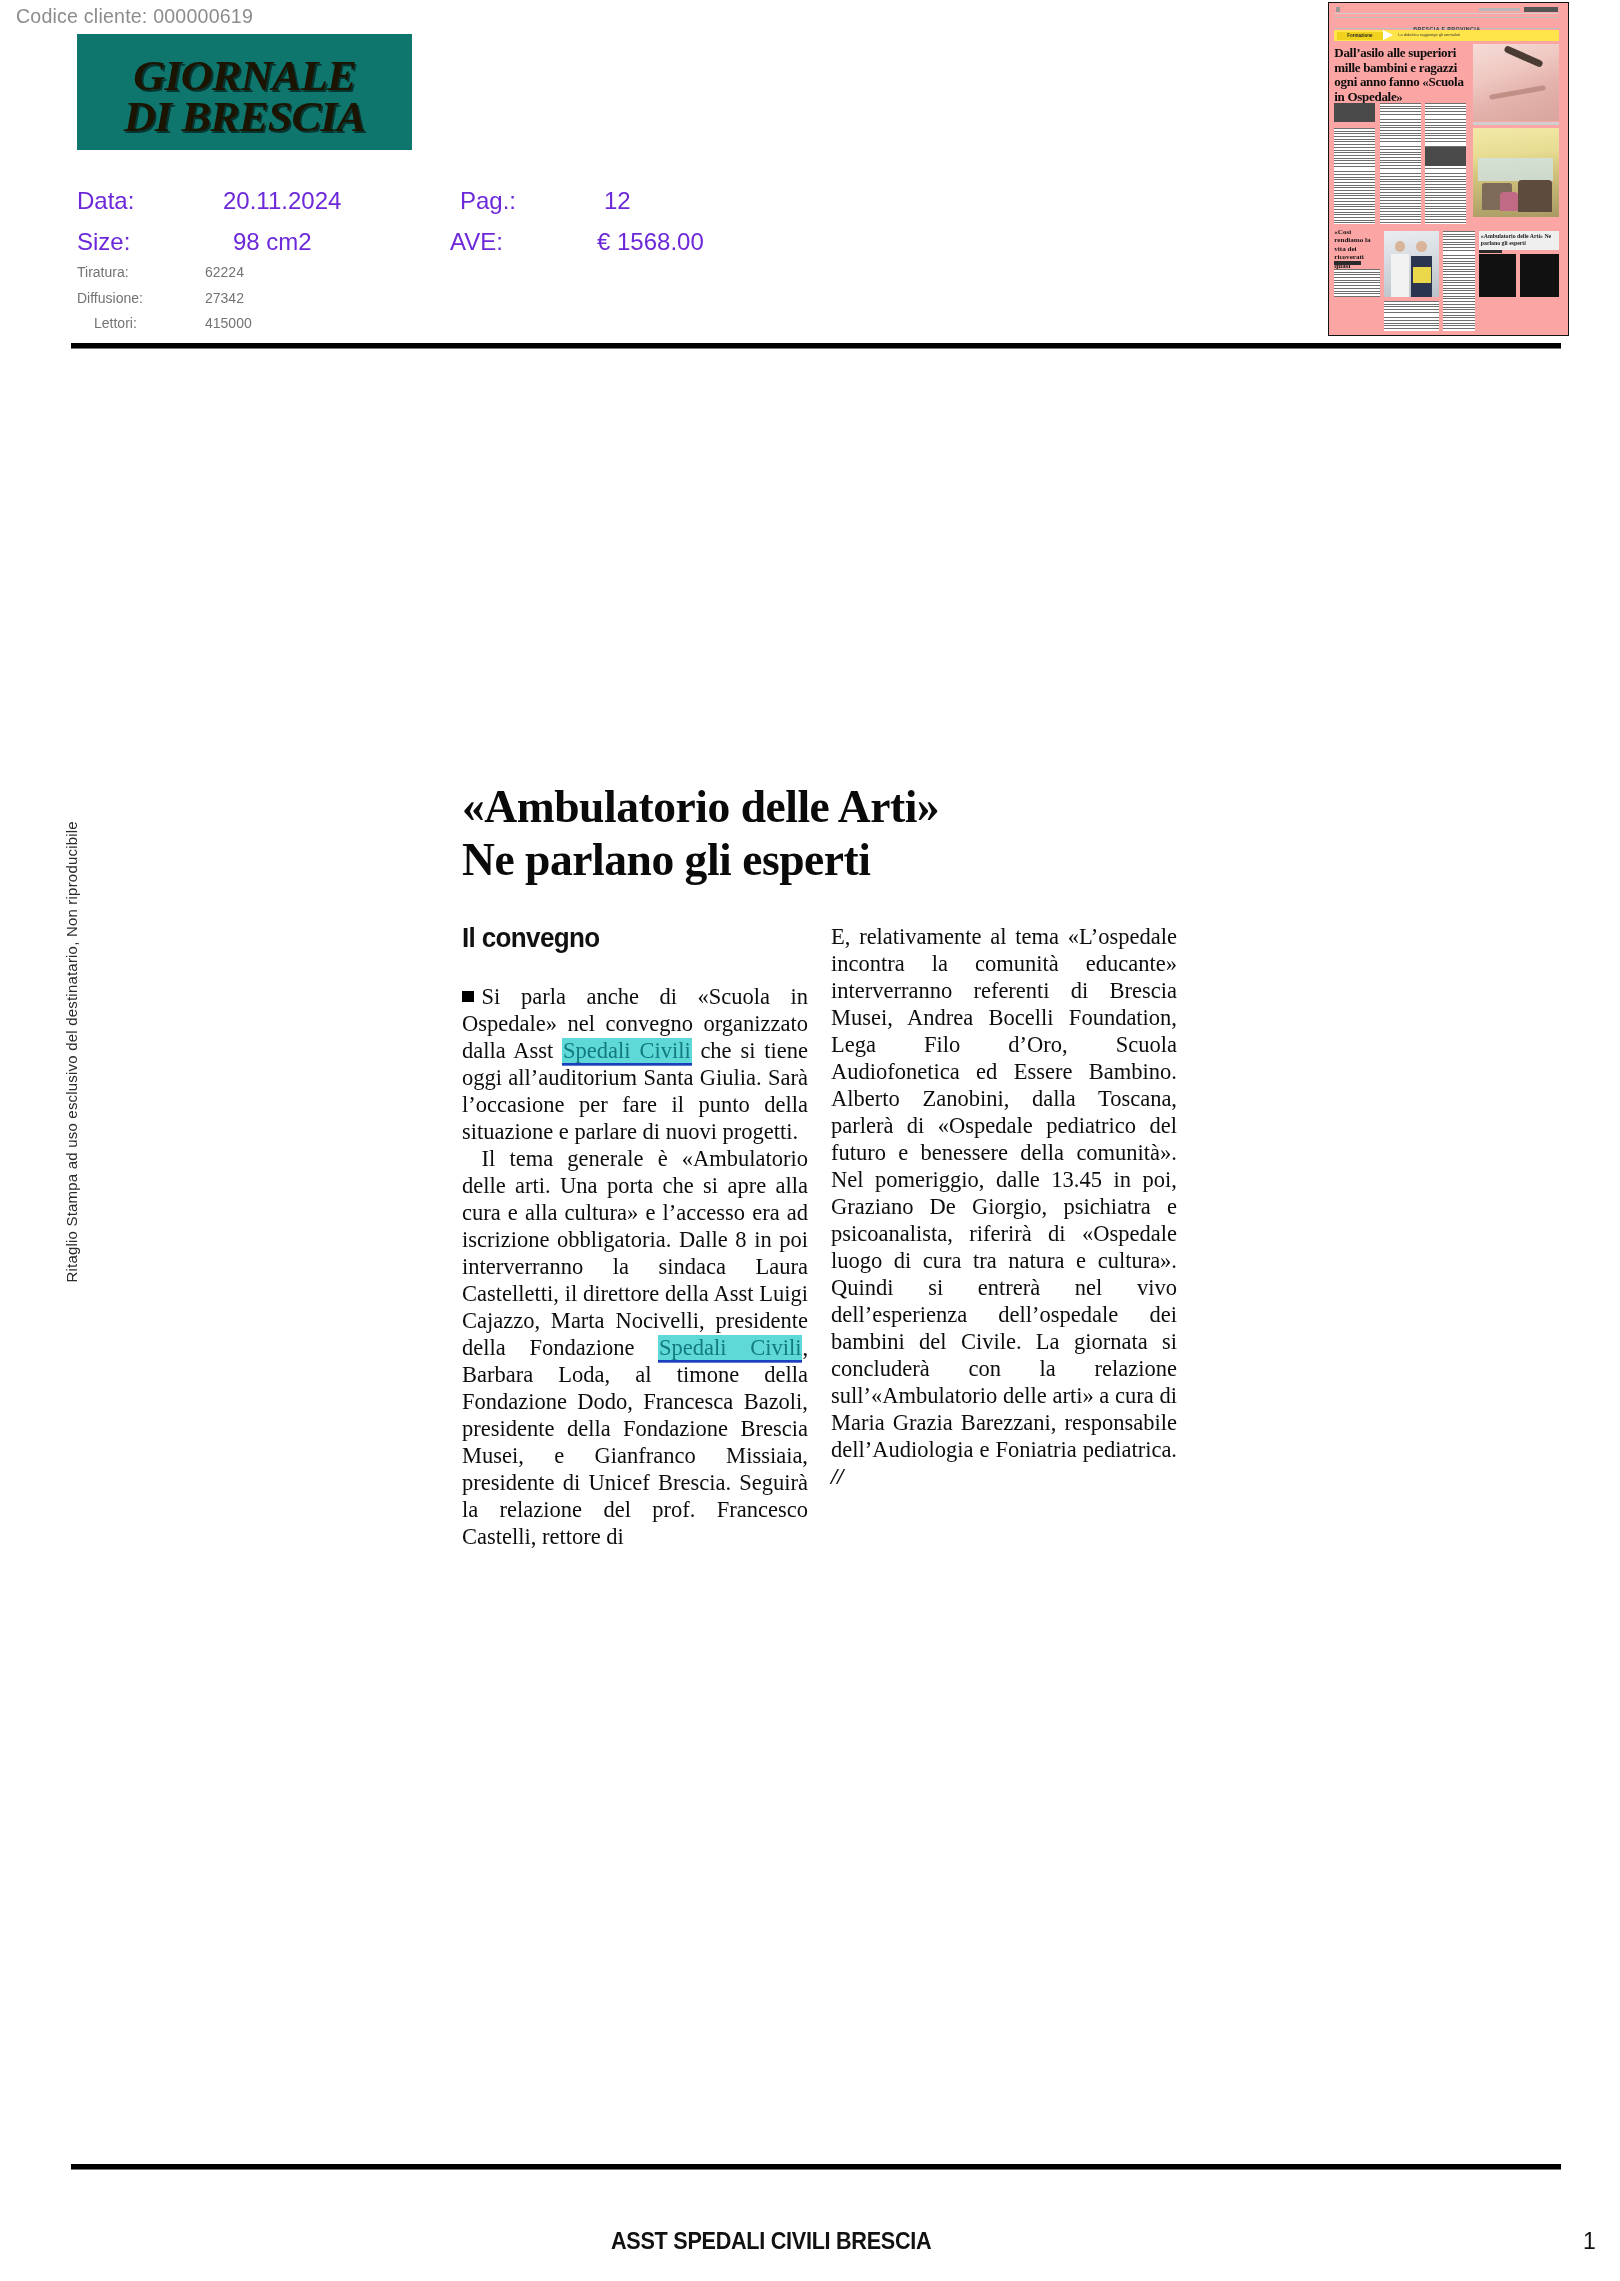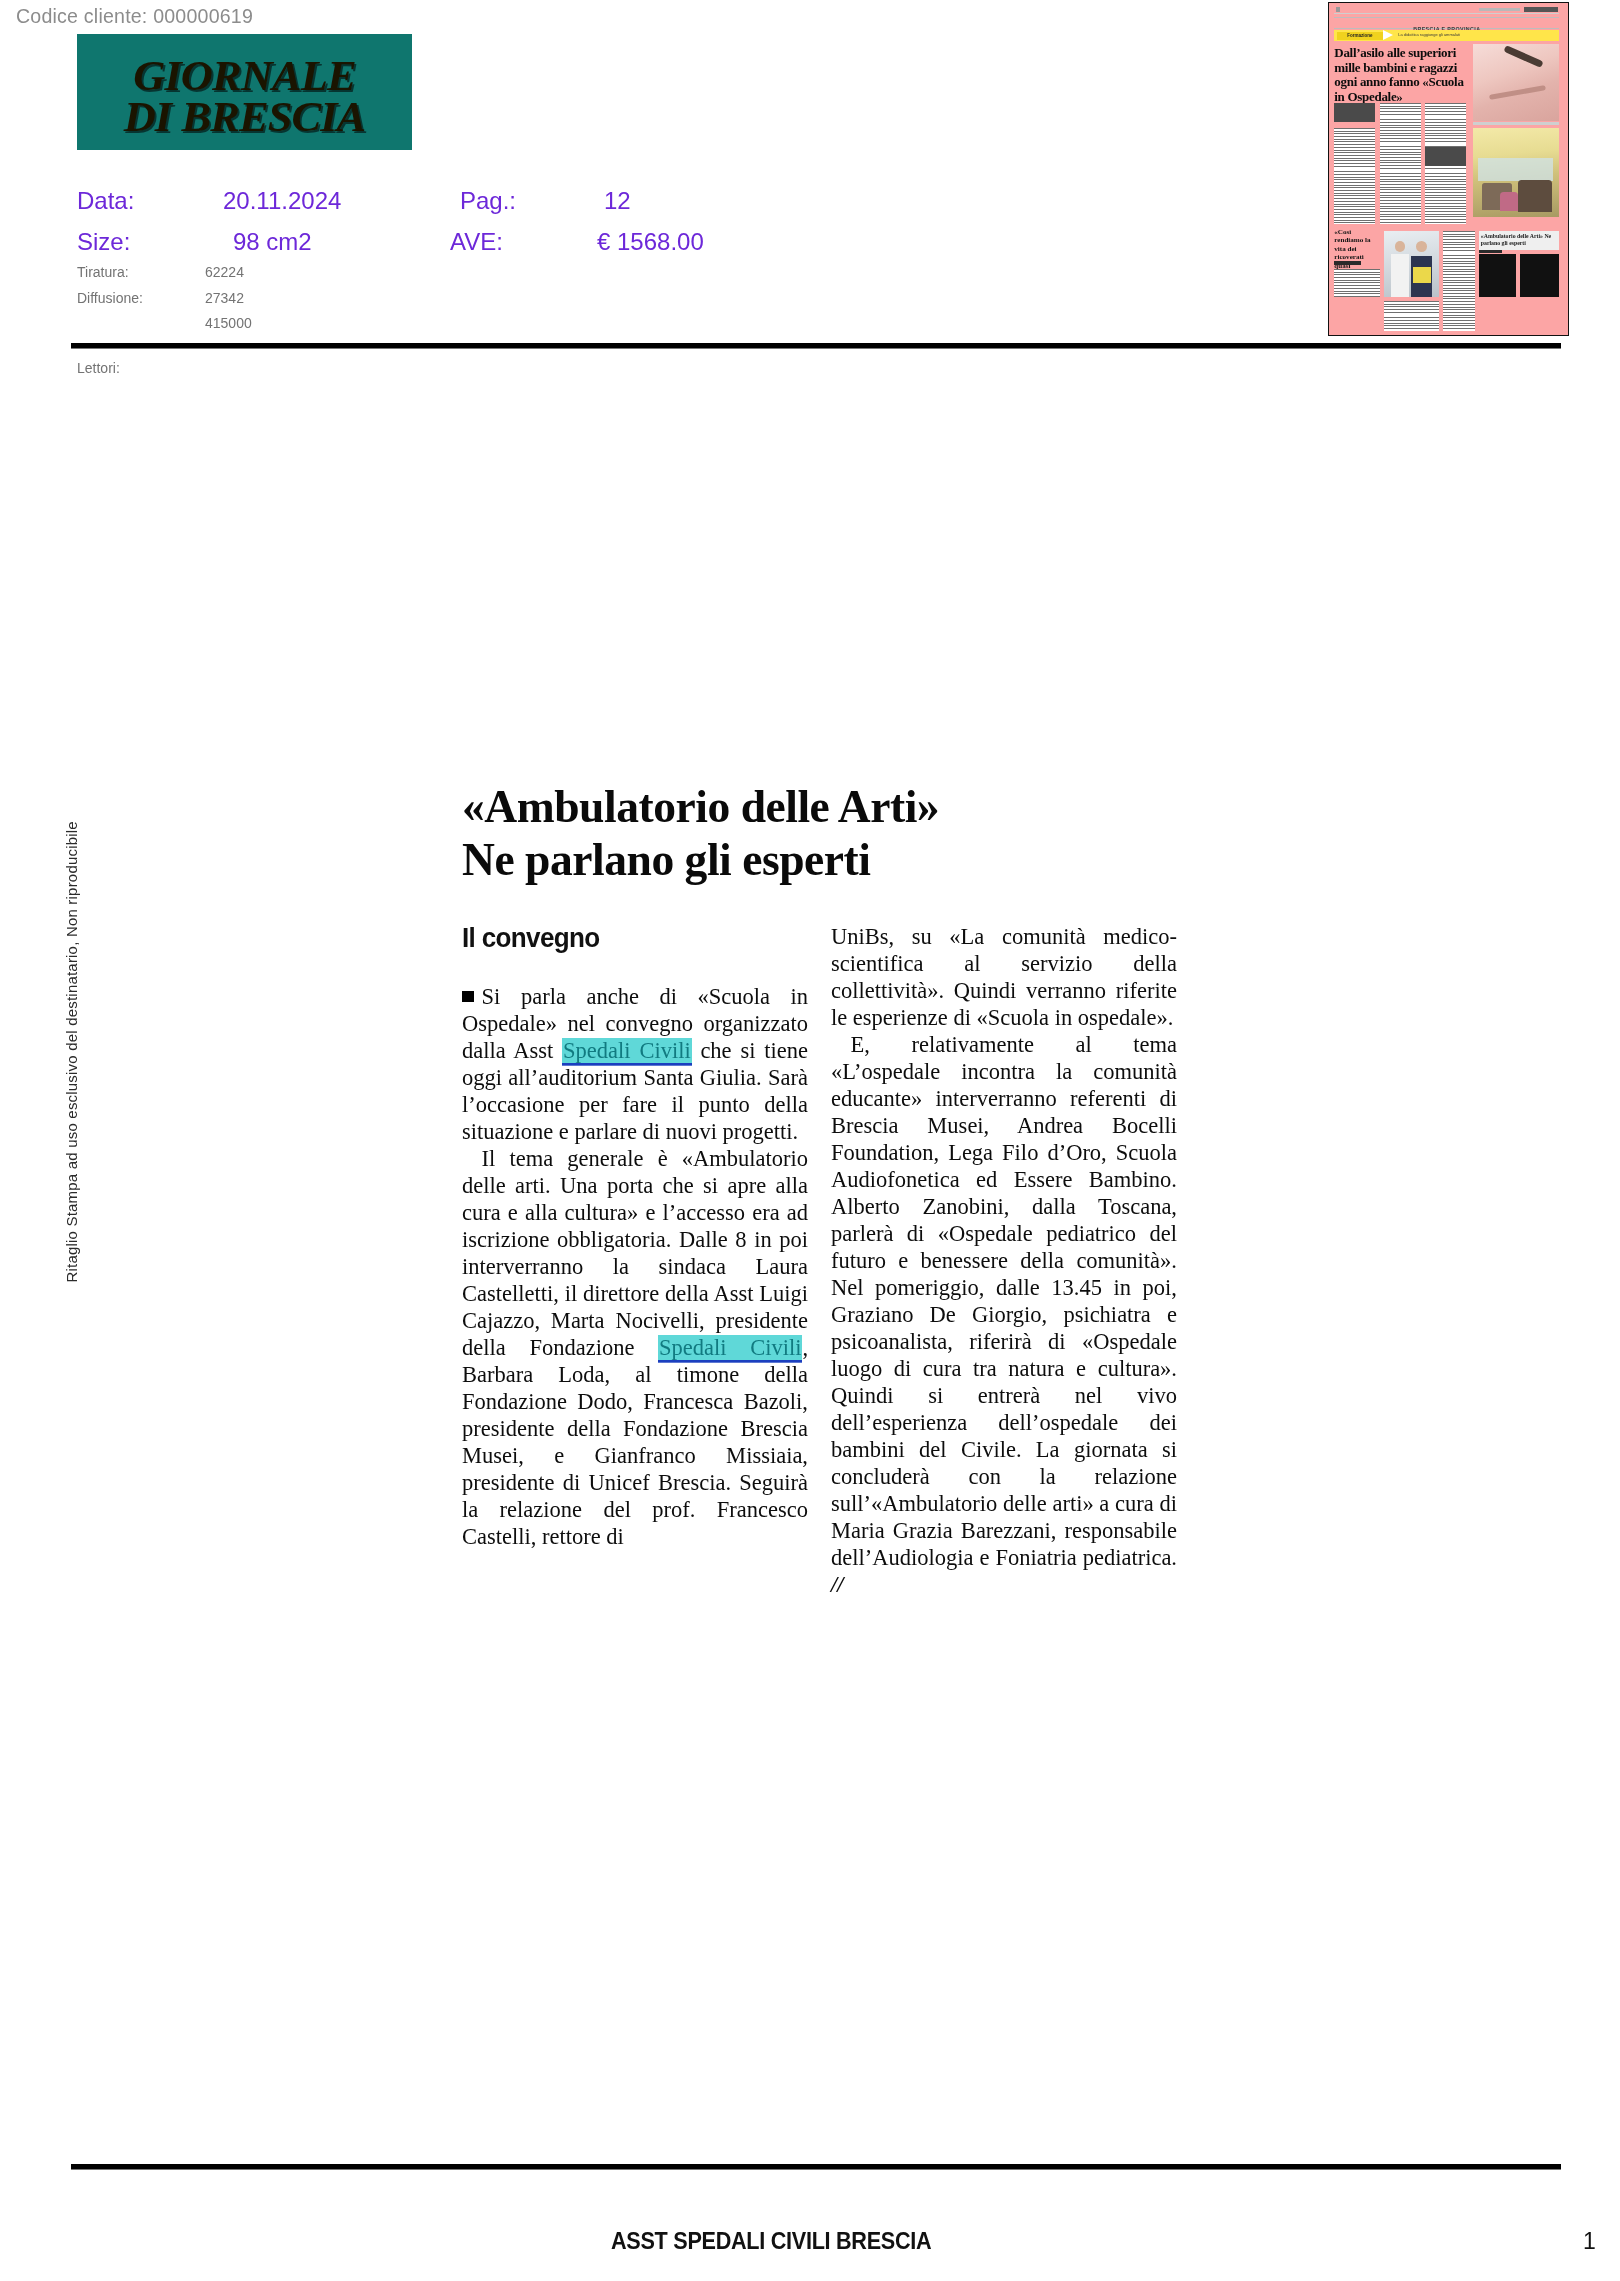--- a/index.html
+++ b/index.html
@@ -320,21 +320,21 @@
 <div class="meta-value" style="left:233px; top:228px;">98 cm2</div>
 <div class="meta-label" style="left:460px; top:187px;">Pag.:</div>
 <div class="meta-value" style="left:604px; top:187px;">12</div>
 <div class="meta-label" style="left:450px; top:228px;">AVE:</div>
 <div class="meta-value" style="left:597px; top:228px;">€ 1568.00</div>
 
 <div class="meta-small-label" style="left:77px;  top:264px;">Tiratura:</div>
 <div class="meta-small-value" style="left:205px; top:264px;">62224</div>
 <div class="meta-small-label" style="left:77px;  top:290px;">Diffusione:</div>
 <div class="meta-small-value" style="left:205px; top:290px;">27342</div>
-<div class="meta-small-label" style="left:77px;  top:315px;margin-top:45px;">Lettori:</div>
+<div class="meta-small-label" style="left:94px;  top:315px;">Lettori:</div>
 <div class="meta-small-value" style="left:205px; top:315px;">415000</div>
 
 <div id="hdr-rule"></div>
 
 <div id="page-thumb">
   <div class="th th-topbar">
     <span class="tb-dot"></span>
       <span class="tb-r1"></span>
       <span class="tb-r2"></span>
   </div>
@@ -405,21 +405,20 @@
       <p class="body-p">
         <span class="sq-bullet"></span><span>Si parla anche di «Scuola in Ospedale» nel convegno organizzato dalla Asst </span><span class="hl">Spedali Civili</span><span> che si tiene oggi all’auditorium Santa Giulia. Sarà l’occasione per fare il punto della situazione e parlare di nuovi progetti.</span>
       </p>
 
       <p class="body-p">
         <span>Il tema generale è «Ambulatorio delle arti. Una porta che si apre alla cura e alla cultura» e l’accesso era ad iscrizione obbligatoria. Dalle 8 in poi interverranno la sindaca Laura Castelletti, il direttore della Asst Luigi Cajazzo, Marta Nocivelli, presidente della Fondazione </span><span class="hl">Spedali Civili</span><span>, Barbara Loda, al timone della Fondazione Dodo, Francesca Bazoli, presidente della Fondazione Brescia Musei, e Gianfranco Missiaia, presidente di Unicef Brescia. Seguirà la relazione del prof. Francesco Castelli, rettore di</span>
       </p>
     </div>
 
     <div class="col right">
-      <p class="body-p">UniBs, su «La comunità medico-scientifica al servizio della collettività». Quindi verranno riferite le esperienze di «Scuola in ospedale».</p>
       <p class="body-p">
         <span>E, relativamente al tema «L’ospedale incontra la comunità educante» interverranno referenti di Brescia Musei, Andrea Bocelli Foundation, Lega Filo d’Oro, Scuola Audiofonetica ed Essere Bambino. Alberto Zanobini, dalla Toscana, parlerà di «Ospedale pediatrico del futuro e benessere della comunità». Nel pomeriggio, dalle 13.45 in poi, Graziano De Giorgio, psichiatra e psicoanalista, riferirà di «Ospedale luogo di cura tra natura e cultura». Quindi si entrerà nel vivo dell’esperienza dell’ospedale dei bambini del Civile. La giornata si concluderà con la relazione sull’«Ambulatorio delle arti» a cura di Maria Grazia Barezzani, responsabile dell’Audiologia e Foniatria pediatrica.</span>
         <span class="endmark">//</span>
       </p>
     </div>
 
   </div>
 </div>
 
 <div id="ftr-rule"></div>

